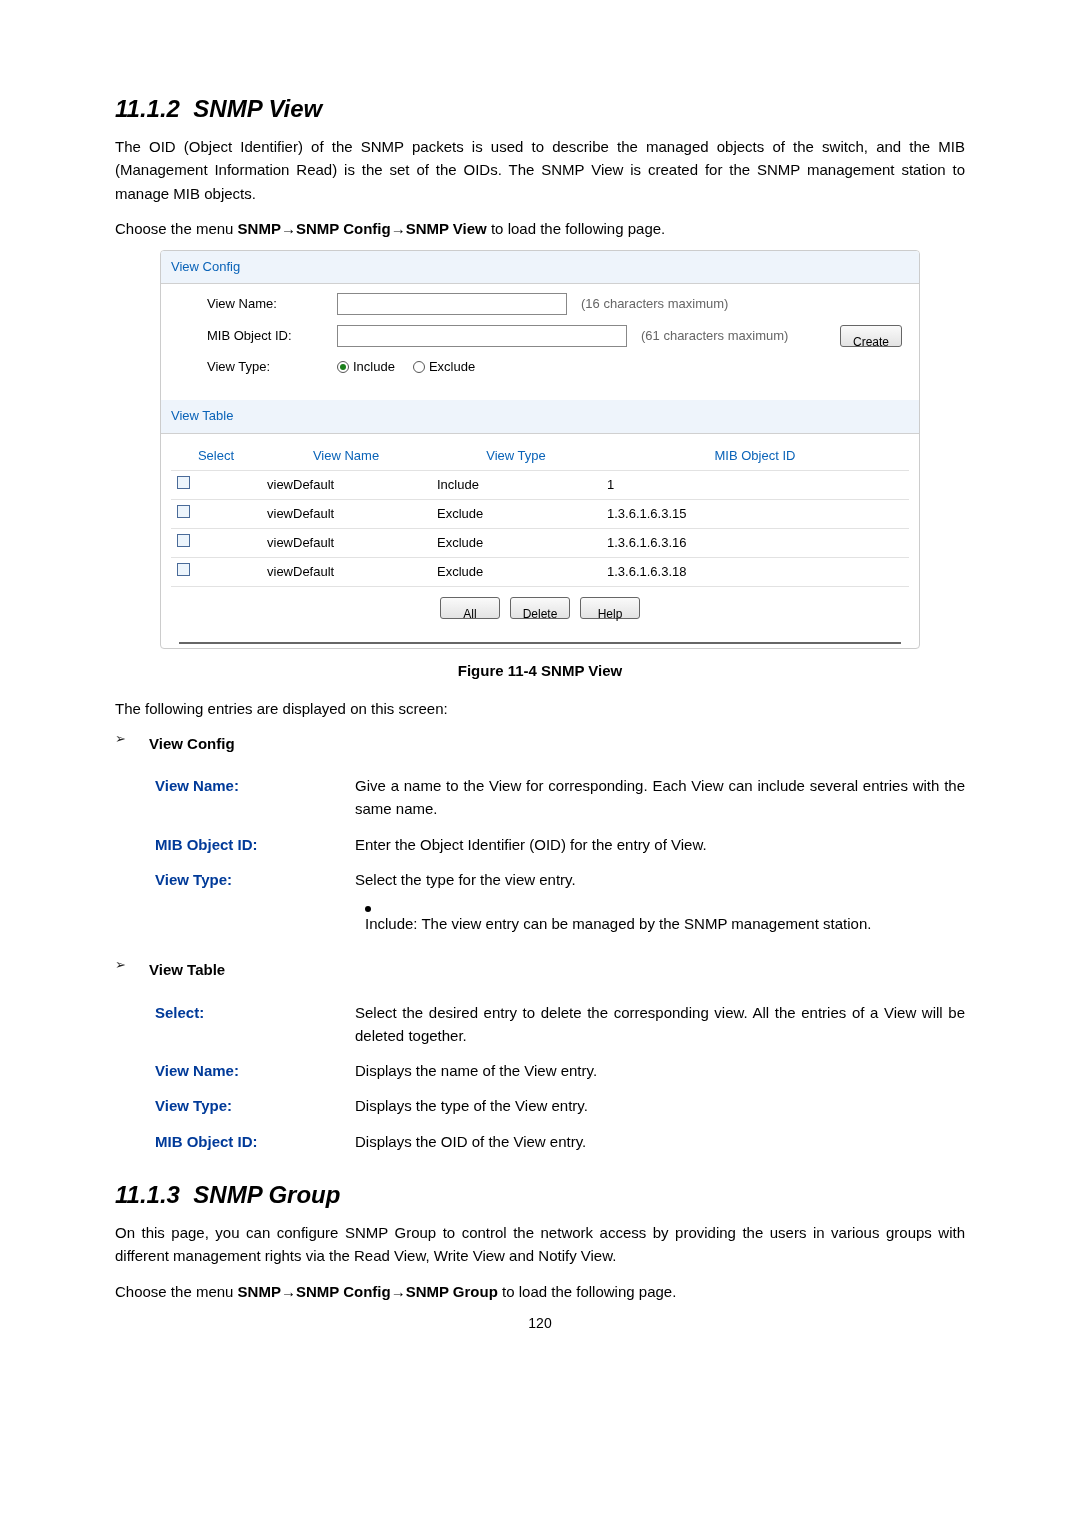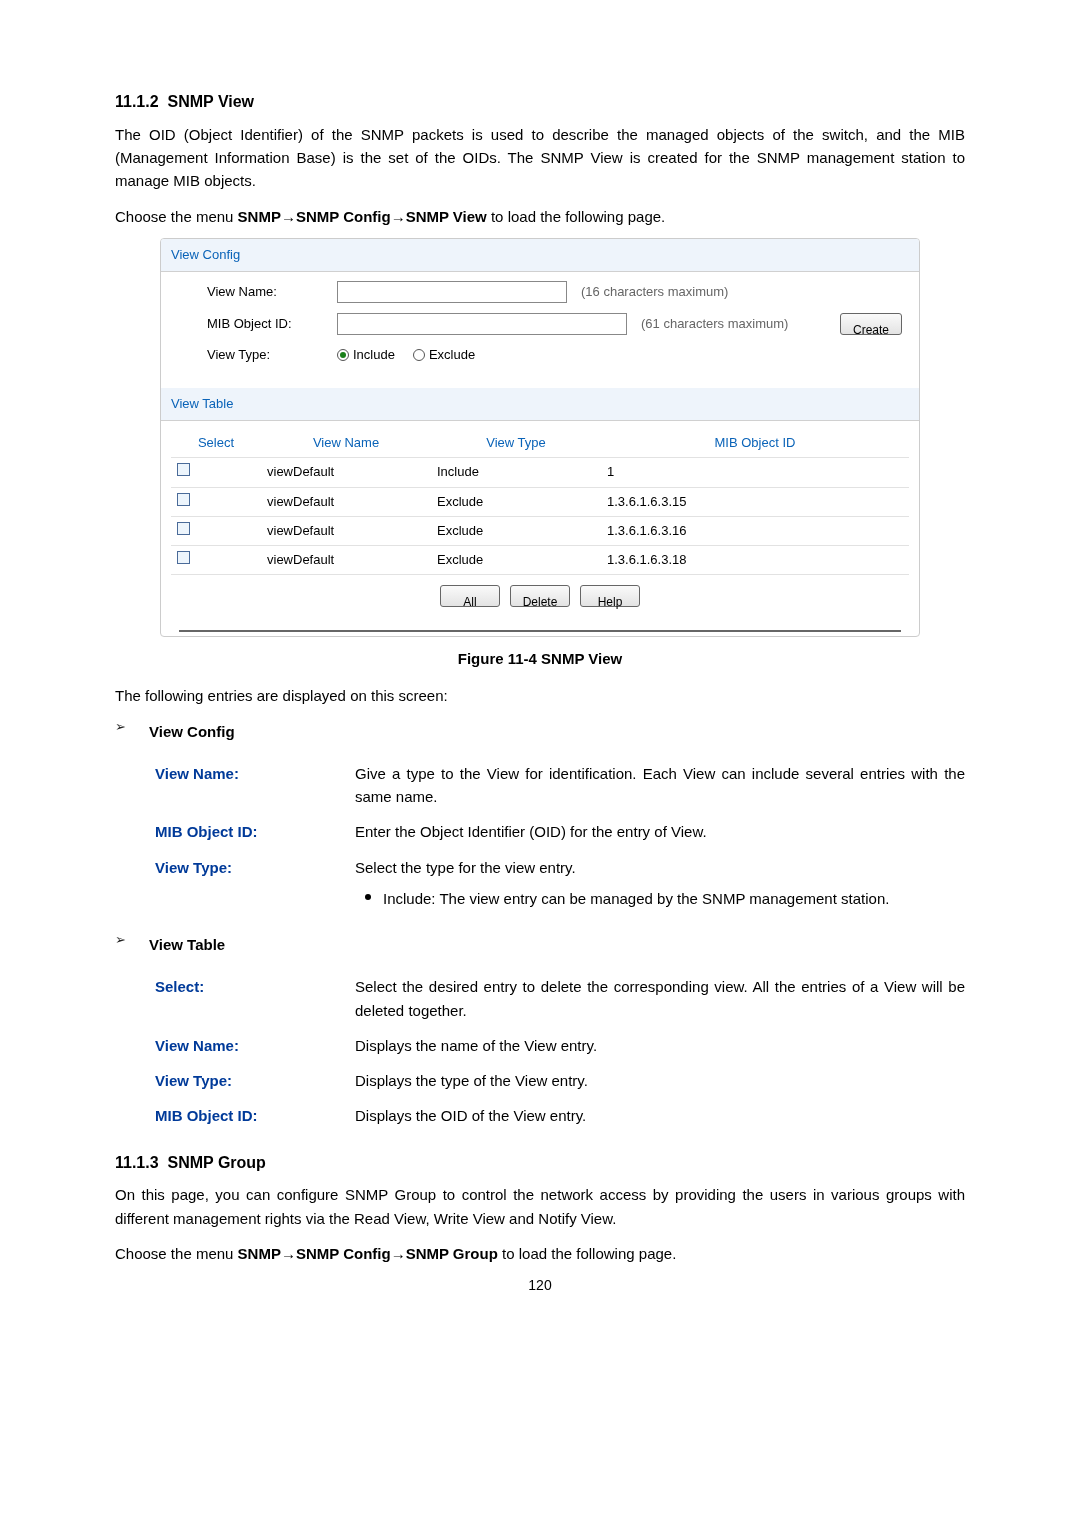--- a/index.html
+++ b/index.html
@@ -6,23 +6,24 @@
   body {
     font-family: Arial, Helvetica, sans-serif;
     font-size: 15px;
     color: #000;
     background: #fff;
     width: 1080px;
     padding: 90px 115px 40px 115px;
     line-height: 1.55;
   }
   h2.section {
-    font-size: 16px;
+    font-size: 24px;
     font-weight: bold;
     margin-bottom: 8px;
+    font-style: italic;
   }
   p.body {
     text-align: justify;
     margin-bottom: 12px;
   }
   p.menu-path { margin-bottom: 10px; }
   .bold { font-weight: bold; }
 
   .panel {
     width: 760px;
@@ -86,32 +87,32 @@
   .figcap { text-align: center; margin: 10px 0 14px 0; font-weight: bold; }
   .subhead { font-weight: bold; margin: 6px 0 8px 0; }
   .bullet-row { display: flex; align-items: flex-start; margin: 6px 0; }
   .arrow { width: 34px; display: inline-block; }
   .arrow-glyph { font-size: 13px; color: #222; }
 
   .def-row { display: flex; padding: 5px 0 7px 40px; align-items: flex-start; }
   .def-term { width: 200px; color: #003a99; font-weight: bold; }
   .def-desc { flex: 1; text-align: justify; }
   .inner-list { padding: 4px 0 0 10px; }
-  .inner-list-item { display: flex; gap: 12px; margin: 4px 0; }
+  .inner-list-item { display: flex; margin: 4px 0; flex-direction: column; }
   .inner-dot { width: 6px; height: 6px; background: #000; border-radius: 50%; margin-top: 7px; flex-shrink: 0; }
   .pagenum { text-align: center; font-size: 14px; }
 </style>
 </head>
 <body>
 
 <h2 class="section">
   <span>11.1.2</span>&nbsp;&nbsp;<span>SNMP View</span>
 </h2>
 
-<p class="body">The OID (Object Identifier) of the SNMP packets is used to describe the managed objects of the switch, and the MIB (Management Information Base) is the set of the OIDs. The SNMP View is created for the SNMP management station to manage MIB objects.</p>
+<p class="body">The OID (Object Identifier) of the SNMP packets is used to describe the managed objects of the switch, and the MIB (Management Information Read) is the set of the OIDs. The SNMP View is created for the SNMP management station to manage MIB objects.</p>
 
 <p class="menu-path">
   <span>Choose the menu </span><span class="bold">SNMP→SNMP Config→SNMP View</span><span> to load the following page.</span>
 </p>
 
 <div class="panel">
 
   <div class="panel-title">View Config</div>
   <div class="panel-section" style="position:relative; padding-bottom:18px;">
     <div class="cfg-row">
@@ -191,21 +192,21 @@
 
 <p>The following entries are displayed on this screen:</p>
 
 <div class="bullet-row">
   <span class="arrow"><span class="arrow-glyph">➢</span></span>
   <span class="subhead">View Config</span>
 </div>
 
 <div class="def-row">
   <div class="def-term">View Name:</div>
-  <div class="def-desc">Give a type to the View for identification. Each View can include several entries with the same name.</div>
+  <div class="def-desc">Give a name to the View for corresponding. Each View can include several entries with the same name.</div>
 </div>
 <div class="def-row">
   <div class="def-term">MIB Object ID:</div>
   <div class="def-desc">Enter the Object Identifier (OID) for the entry of View.</div>
 </div>
 <div class="def-row">
   <div class="def-term">View Type:</div>
   <div class="def-desc">
     <div>Select the type for the view entry.</div>
     <div class="inner-list">

